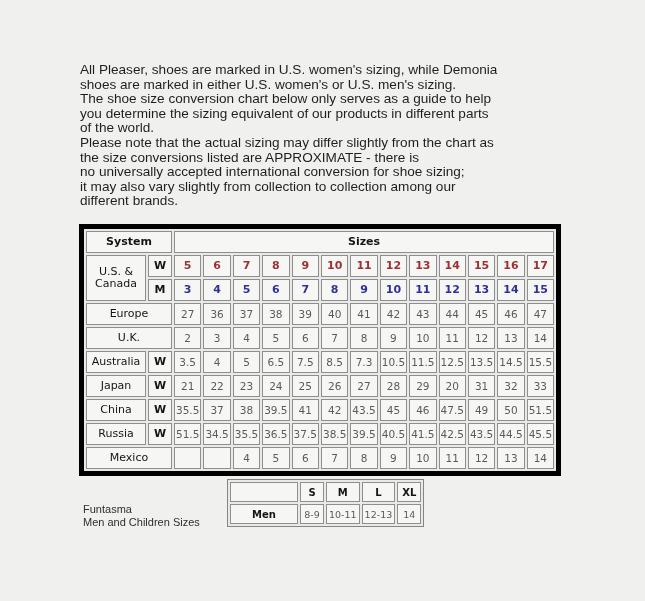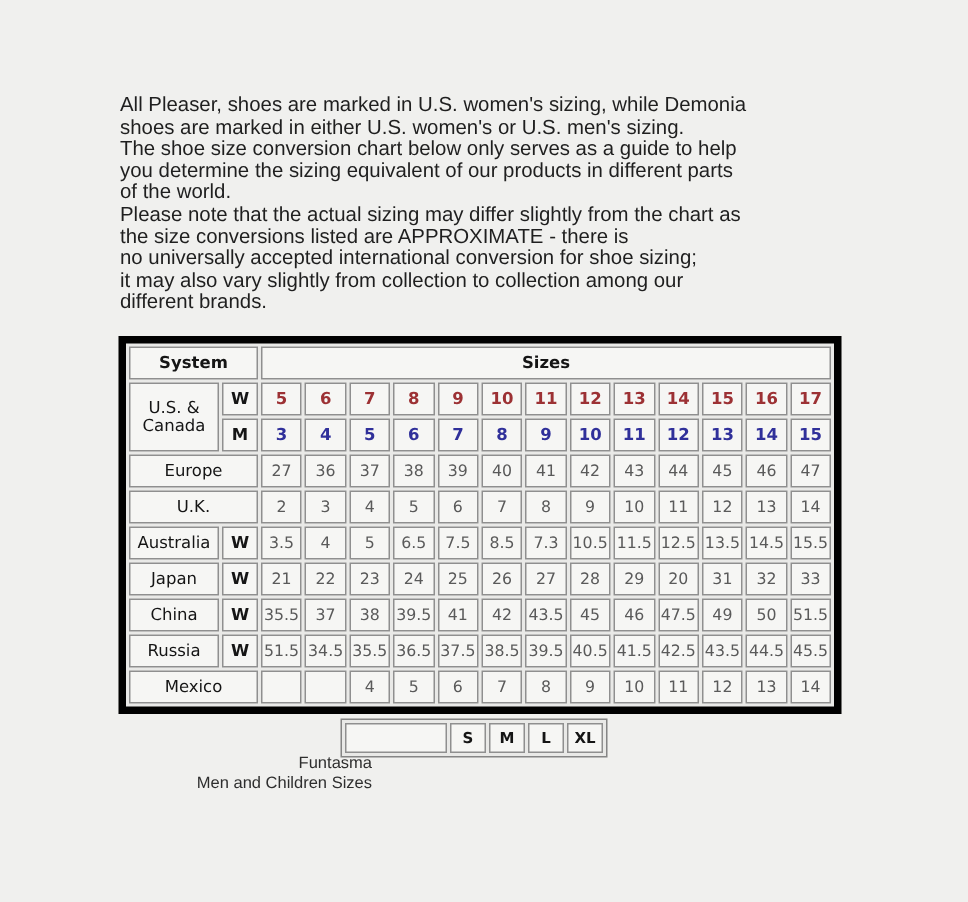--- a/index.html
+++ b/index.html
@@ -53,21 +53,21 @@
   table.conv td.sub { font-weight: bold; color: #151515; width: 20px; }
   table.conv td.val { width: 23px; color: #5a5a5a; font-size: 10.5px; white-space: nowrap; }
   table.conv td.val.red  { color: #9c3134; font-weight: bold; font-size: 11px; }
   table.conv td.val.blue { color: #30309a; font-weight: bold; font-size: 11px; }
   
   .fun-caption {
     position: absolute;
     left: 83px;
     top: 503px;
     width: 165px;
-    text-align: right;
+    text-align: left;
     font-family: "Liberation Sans", sans-serif;
     font-size: 11px;
     line-height: 12.5px;
     color: #2e2e2e;
     white-space: pre-line;
   }
   
   table.fun {
     position: absolute;
     left: 227px;
@@ -272,16 +272,23 @@
 
   <table class="fun">
     <tbody>
         <tr>
           <td class="corner"></td>
           <td class="fcol">S</td>
           <td class="fcol">M</td>
           <td class="fcol">L</td>
           <td class="fcol">XL</td>
         </tr>
+        <tr>
+          <td class="flbl">Men</td>
+          <td class="fval">8-9</td>
+          <td class="fval">10-11</td>
+          <td class="fval">12-13</td>
+          <td class="fval">14</td>
+        </tr>
       </tbody>
   </table>
 
 </div>
 
 </body></html>

